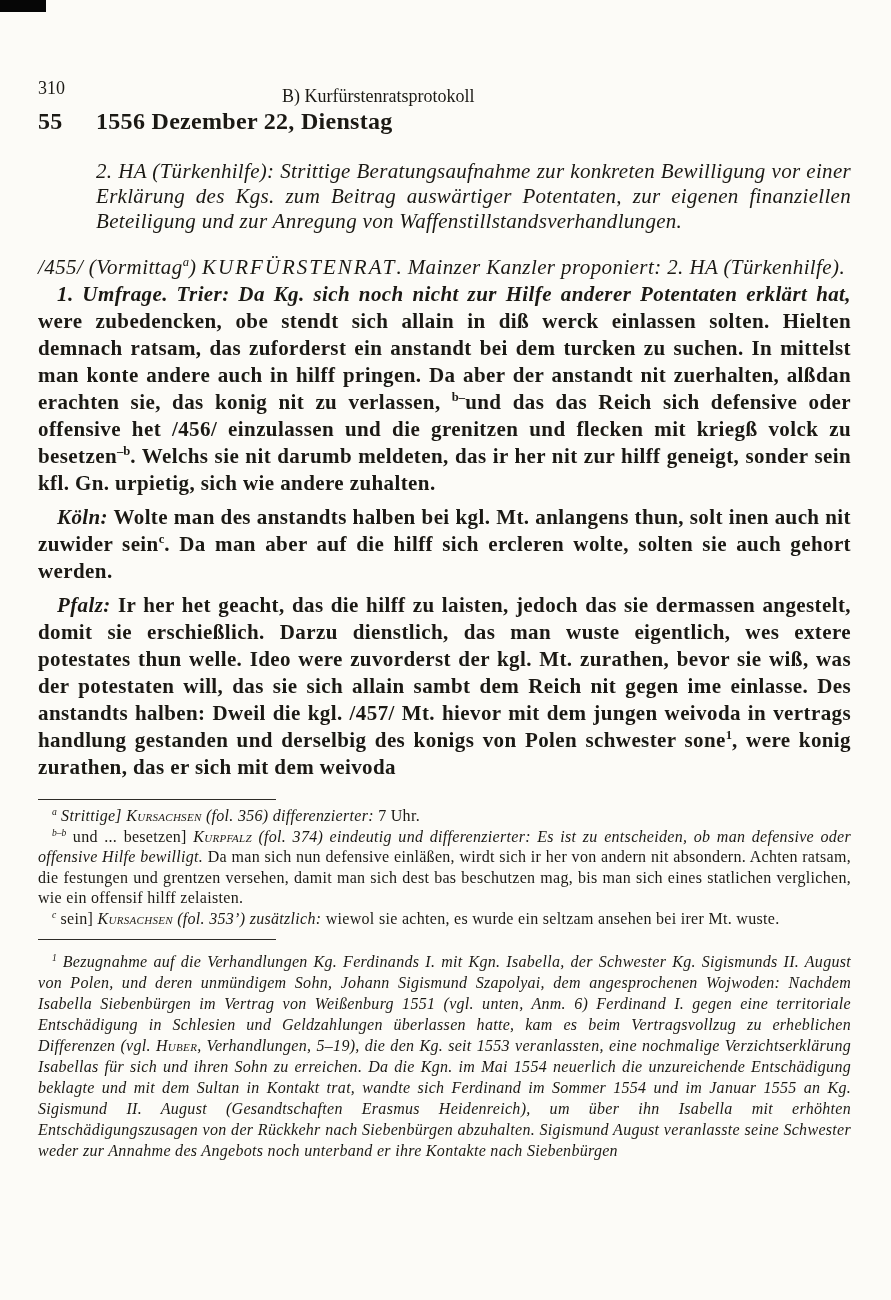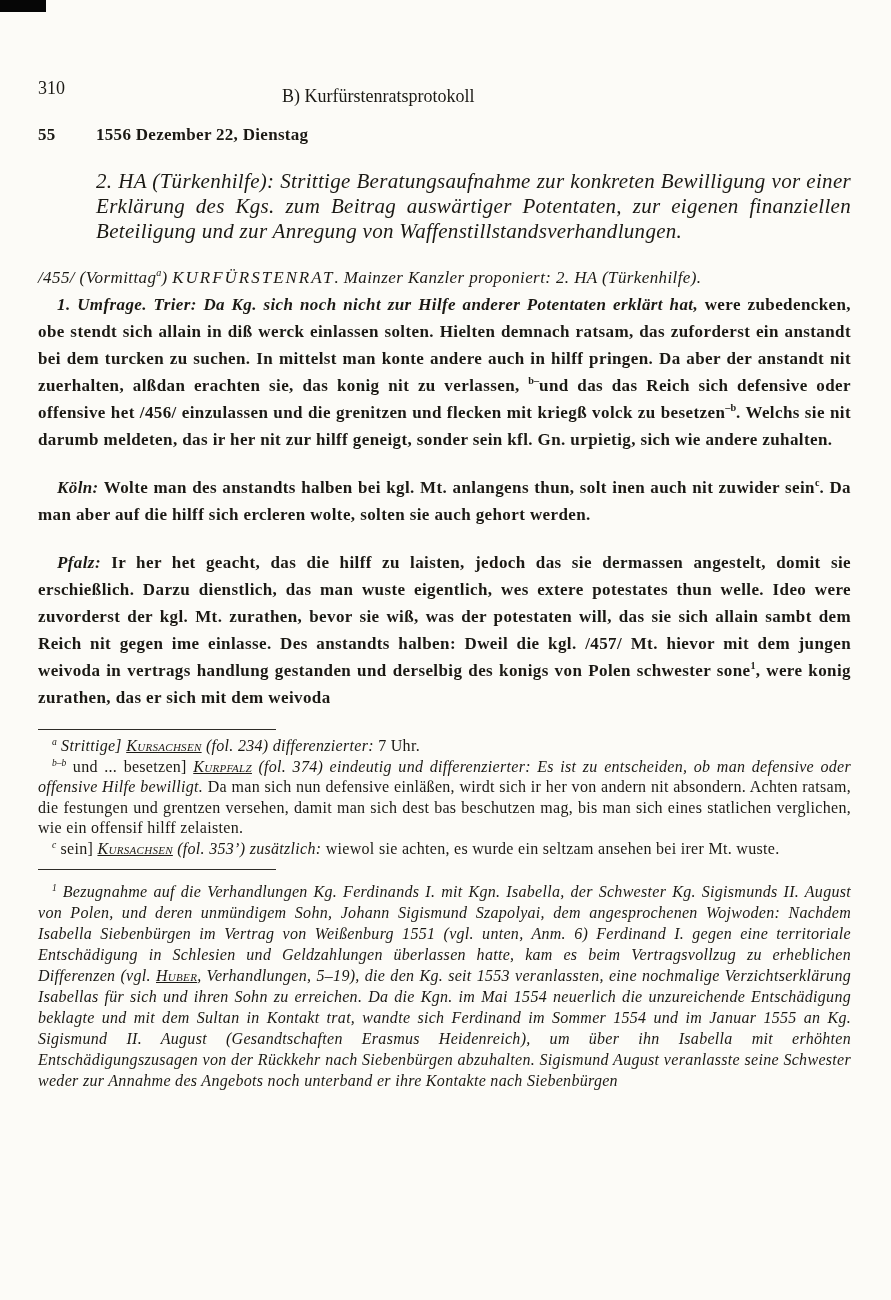--- a/index.html
+++ b/index.html
@@ -12,40 +12,40 @@
     overflow: hidden;
   }
   p { margin: 0; }
   .scan-mark { position: absolute; left: 0; top: 0; width: 46px; height: 12px; background: #060606; }
   .content { position: absolute; left: 38px; top: 0; width: 813px; }
 
   .running-head { position: relative; margin-top: 78px; height: 22px; font-size: 18px; }
   .page-num { position: absolute; left: 0; top: 0; }
   .running-title { position: absolute; left: 244px; top: 8px; }
 
-  .entry-heading { display: flex; margin-top: 25px; font-size: 17px; font-weight: bold; letter-spacing: 0.3px; font-family: Liberation Serif, serif; }
+  .entry-heading { display: flex; margin-top: 8px; font-size: 24px; font-weight: bold; letter-spacing: 0.3px; font-family: Liberation Serif, serif; }
   .entry-num { width: 58px; flex: none; }
 
   .summary { margin: 24px 0 0 58px; font-size: 21px; line-height: 25px; text-align: justify; letter-spacing: 0.3px; hyphens: auto; -webkit-hyphens: auto; }
 
-  .bodyp { font-size: 17px; line-height: 27px; text-align: justify; letter-spacing: 0.4px; hyphens: auto; -webkit-hyphens: auto; }
+  .bodyp { font-size: 21px; line-height: 27px; text-align: justify; letter-spacing: 0.4px; hyphens: auto; -webkit-hyphens: auto; }
   .p-session { margin-top: 20px; }
   .indent { text-indent: 19px; font-weight: bold; }
-  .mt { margin-top: 21px; }
+  .mt { margin-top: 7px; }
 
   .rule { width: 238px; height: 0; border-top: 1.3px solid #2e2c28; }
   .rule-1 { margin-top: 18px; }
   .rule-2 { margin-top: 10px; }
 
   .apparatus { margin-top: 6px; }
   .fn { font-size: 16px; line-height: 20.5px; text-align: justify; text-indent: 14px; letter-spacing: 0.3px; hyphens: auto; -webkit-hyphens: auto; }
   .footnote1 { margin-top: 11px; line-height: 21px; }
 
   .i  { font-style: italic; }
-  .sc { font-variant: small-caps; text-decoration: underline; }
+  .sc { font-variant: small-caps; }
   .sp { letter-spacing: 2px; }
   .sup { vertical-align: super; font-size: 0.6em; line-height: 0; letter-spacing: 0; }
 </style>
 </head>
 <body>
 
 <div class="scan-mark"></div>
 
 <div class="content">
 
@@ -62,21 +62,21 @@
   <p class="summary"><span class="i">2. HA (Türkenhilfe): Strittige Beratungsaufnahme zur konkreten Bewilligung vor einer Erklärung des Kgs. zum Beitrag auswärtiger Potentaten, zur eigenen finanziellen Beteiligung und zur Anregung von Waffenstillstandsverhandlungen.</span></p>
 
   <p class="bodyp p-session"><span class="i">/455/ (Vormittag</span><span class="i sup">a</span><span class="i">) </span><span class="i sp">KURFÜRSTENRAT</span><span class="i">. Mainzer Kanzler proponiert: 2. HA (Türkenhilfe).</span></p>
   <p class="bodyp indent"><span class="i">1. Umfrage. Trier: Da Kg. sich noch nicht zur Hilfe anderer Potentaten erklärt hat,</span><span> were zubedencken, obe stendt sich allain in diß werck einlassen solten. Hielten demnach ratsam, das zuforderst ein anstandt bei dem turcken zu suchen. In mittelst man konte andere auch in hilff pringen. Da aber der anstandt nit zuerhalten, alßdan erachten sie, das konig nit zu verlassen, </span><span class="sup">b–</span><span>und das das Reich sich defensive oder offensive het /456/ einzulassen und die grenitzen und flecken mit kriegß volck zu besetzen</span><span class="sup">–b</span><span>. Welchs sie nit darumb meldeten, das ir her nit zur hilff geneigt, sonder sein kfl. Gn. urpietig, sich wie andere zuhalten.</span></p>
   <p class="bodyp indent mt"><span class="i">Köln:</span><span> Wolte man des anstandts halben bei kgl. Mt. anlangens thun, solt inen auch nit zuwider sein</span><span class="sup">c</span><span>. Da man aber auf die hilff sich ercleren wolte, solten sie auch gehort werden.</span></p>
   <p class="bodyp indent mt"><span class="i">Pfalz:</span><span> Ir her het geacht, das die hilff zu laisten, jedoch das sie dermassen angestelt, domit sie erschießlich. Darzu dienstlich, das man wuste eigentlich, wes extere potestates thun welle. Ideo were zuvorderst der kgl. Mt. zurathen, bevor sie wiß, was der potestaten will, das sie sich allain sambt dem Reich nit gegen ime einlasse. Des anstandts halben: Dweil die kgl. /457/ Mt. hievor mit dem jungen weivoda in vertrags handlung gestanden und derselbig des konigs von Polen schwester sone</span><span class="sup">1</span><span>, were konig zurathen, das er sich mit dem weivoda</span></p>
 
   <div class="rule rule-1"></div>
 
   <div class="apparatus">
-    <p class="fn"><span class="i sup">a</span><span class="i"> Strittige] </span><span class="i sc">Kursachsen</span><span class="i"> (fol. 234) differenzierter:</span><span> 7 Uhr.</span></p>
+    <p class="fn"><span class="i sup">a</span><span class="i"> Strittige] </span><span class="i sc">Kursachsen</span><span class="i"> (fol. 356) differenzierter:</span><span> 7 Uhr.</span></p>
     <p class="fn"><span class="i sup">b–b</span><span> und ... besetzen] </span><span class="i sc">Kurpfalz</span><span class="i"> (fol. 374) eindeutig und differenzierter: Es ist zu entscheiden, ob man defensive oder offensive Hilfe bewilligt.</span><span> Da man sich nun defensive einläßen, wirdt sich ir her von andern nit absondern. Achten ratsam, die festungen und grentzen versehen, damit man sich dest bas beschutzen mag, bis man sich eines statlichen verglichen, wie ein offensif hilff zelaisten.</span></p>
     <p class="fn"><span class="i sup">c</span><span> sein] </span><span class="i sc">Kursachsen</span><span class="i"> (fol. 353’) zusätzlich:</span><span> wiewol sie achten, es wurde ein seltzam ansehen bei irer Mt. wuste.</span></p>
   </div>
 
   <div class="rule rule-2"></div>
 
   <p class="fn footnote1"><span class="i sup">1</span><span class="i"> Bezugnahme auf die Verhandlungen Kg. Ferdinands I. mit Kgn. Isabella, der Schwester Kg. Sigismunds II. August von Polen, und deren unmündigem Sohn, Johann Sigismund Szapolyai, dem angesprochenen Wojwoden: Nachdem Isabella Siebenbürgen im Vertrag von Weißenburg 1551 (vgl. unten, Anm. 6) Ferdinand I. gegen eine territoriale Entschädigung in Schlesien und Geldzahlungen überlassen hatte, kam es beim Vertragsvollzug zu erheblichen Differenzen (vgl. </span><span class="i sc">Huber</span><span class="i">, Verhandlungen, 5–19), die den Kg. seit 1553 veranlassten, eine nochmalige Verzichtserklärung Isabellas für sich und ihren Sohn zu erreichen. Da die Kgn. im Mai 1554 neuerlich die unzureichende Entschädigung beklagte und mit dem Sultan in Kontakt trat, wandte sich Ferdinand im Sommer 1554 und im Januar 1555 an Kg. Sigismund II. August (Gesandtschaften Erasmus Heidenreich), um über ihn Isabella mit erhöhten Entschädigungszusagen von der Rückkehr nach Siebenbürgen abzuhalten. Sigismund August veranlasste seine Schwester weder zur Annahme des Angebots noch unterband er ihre Kontakte nach Siebenbürgen</span></p>
 
 </div>
 

